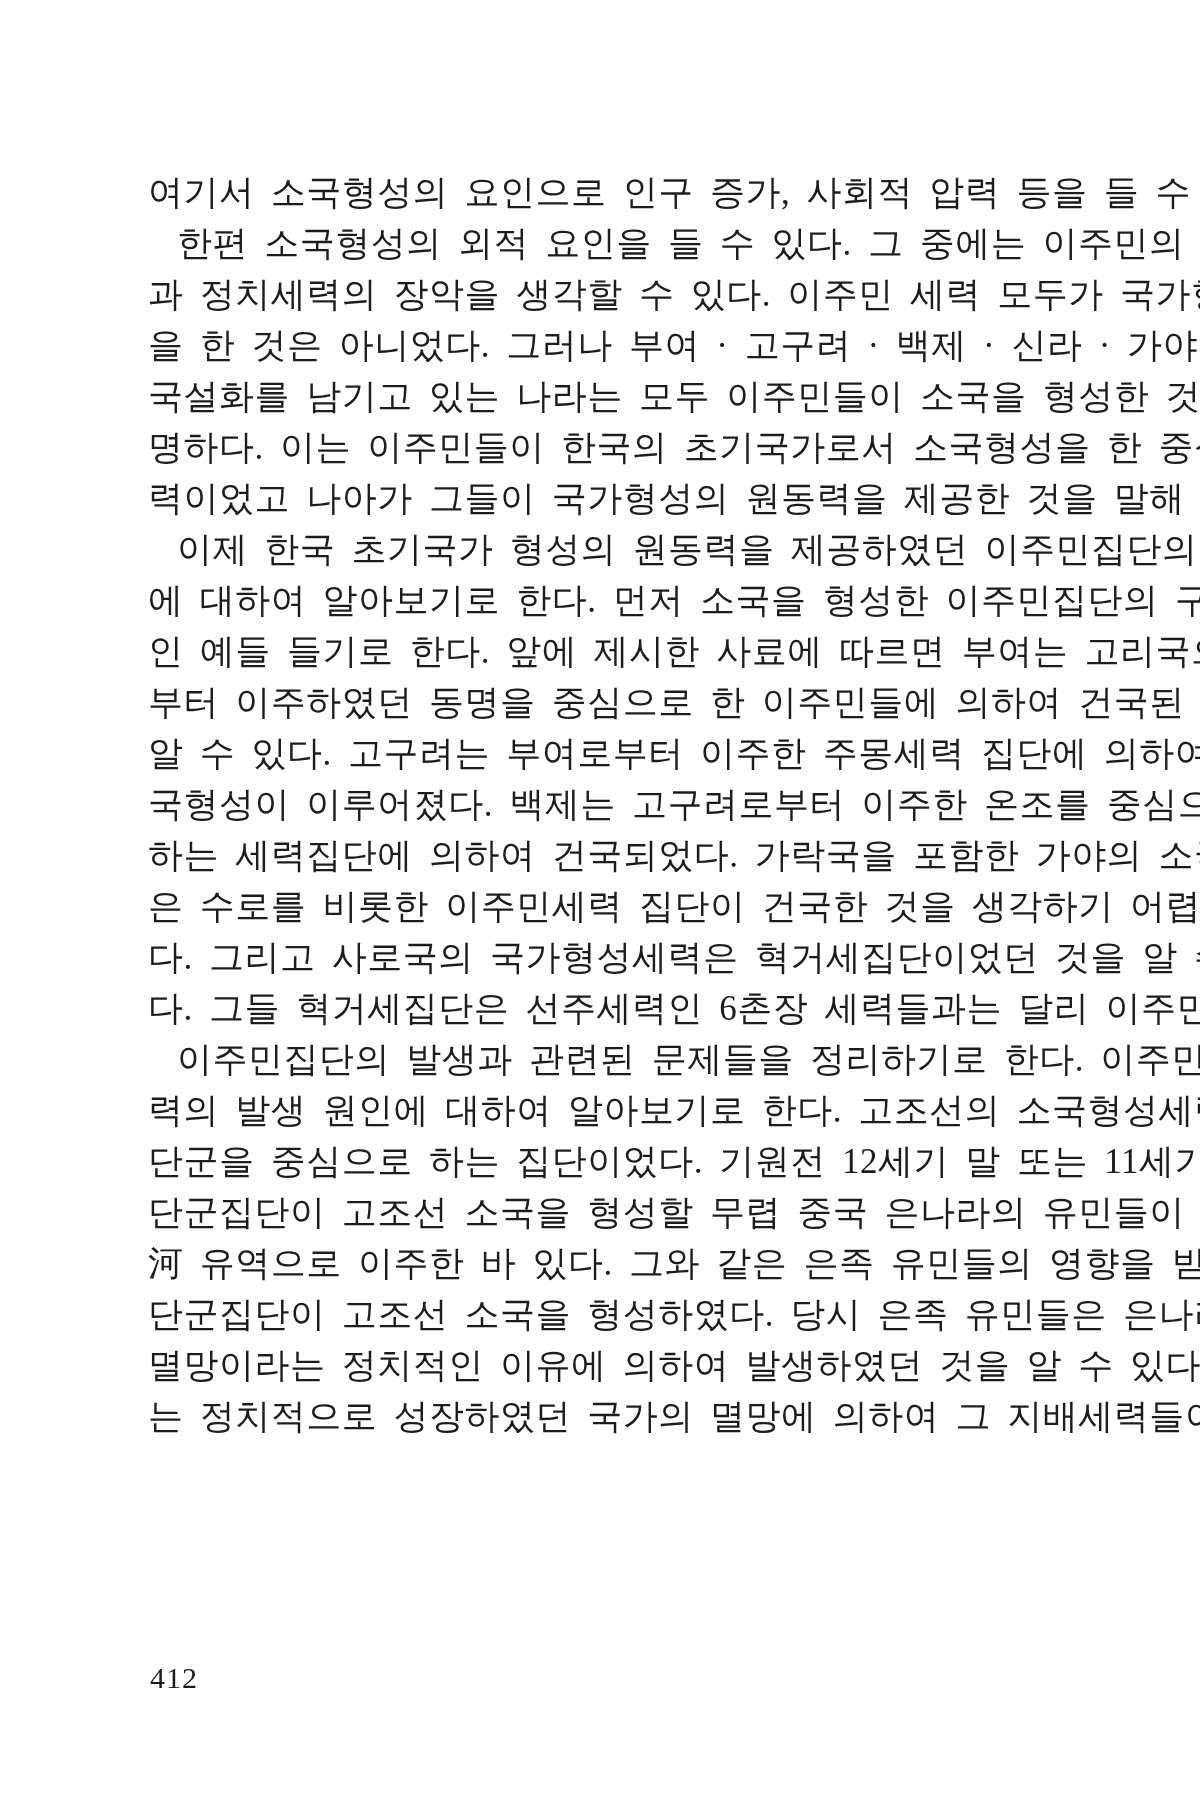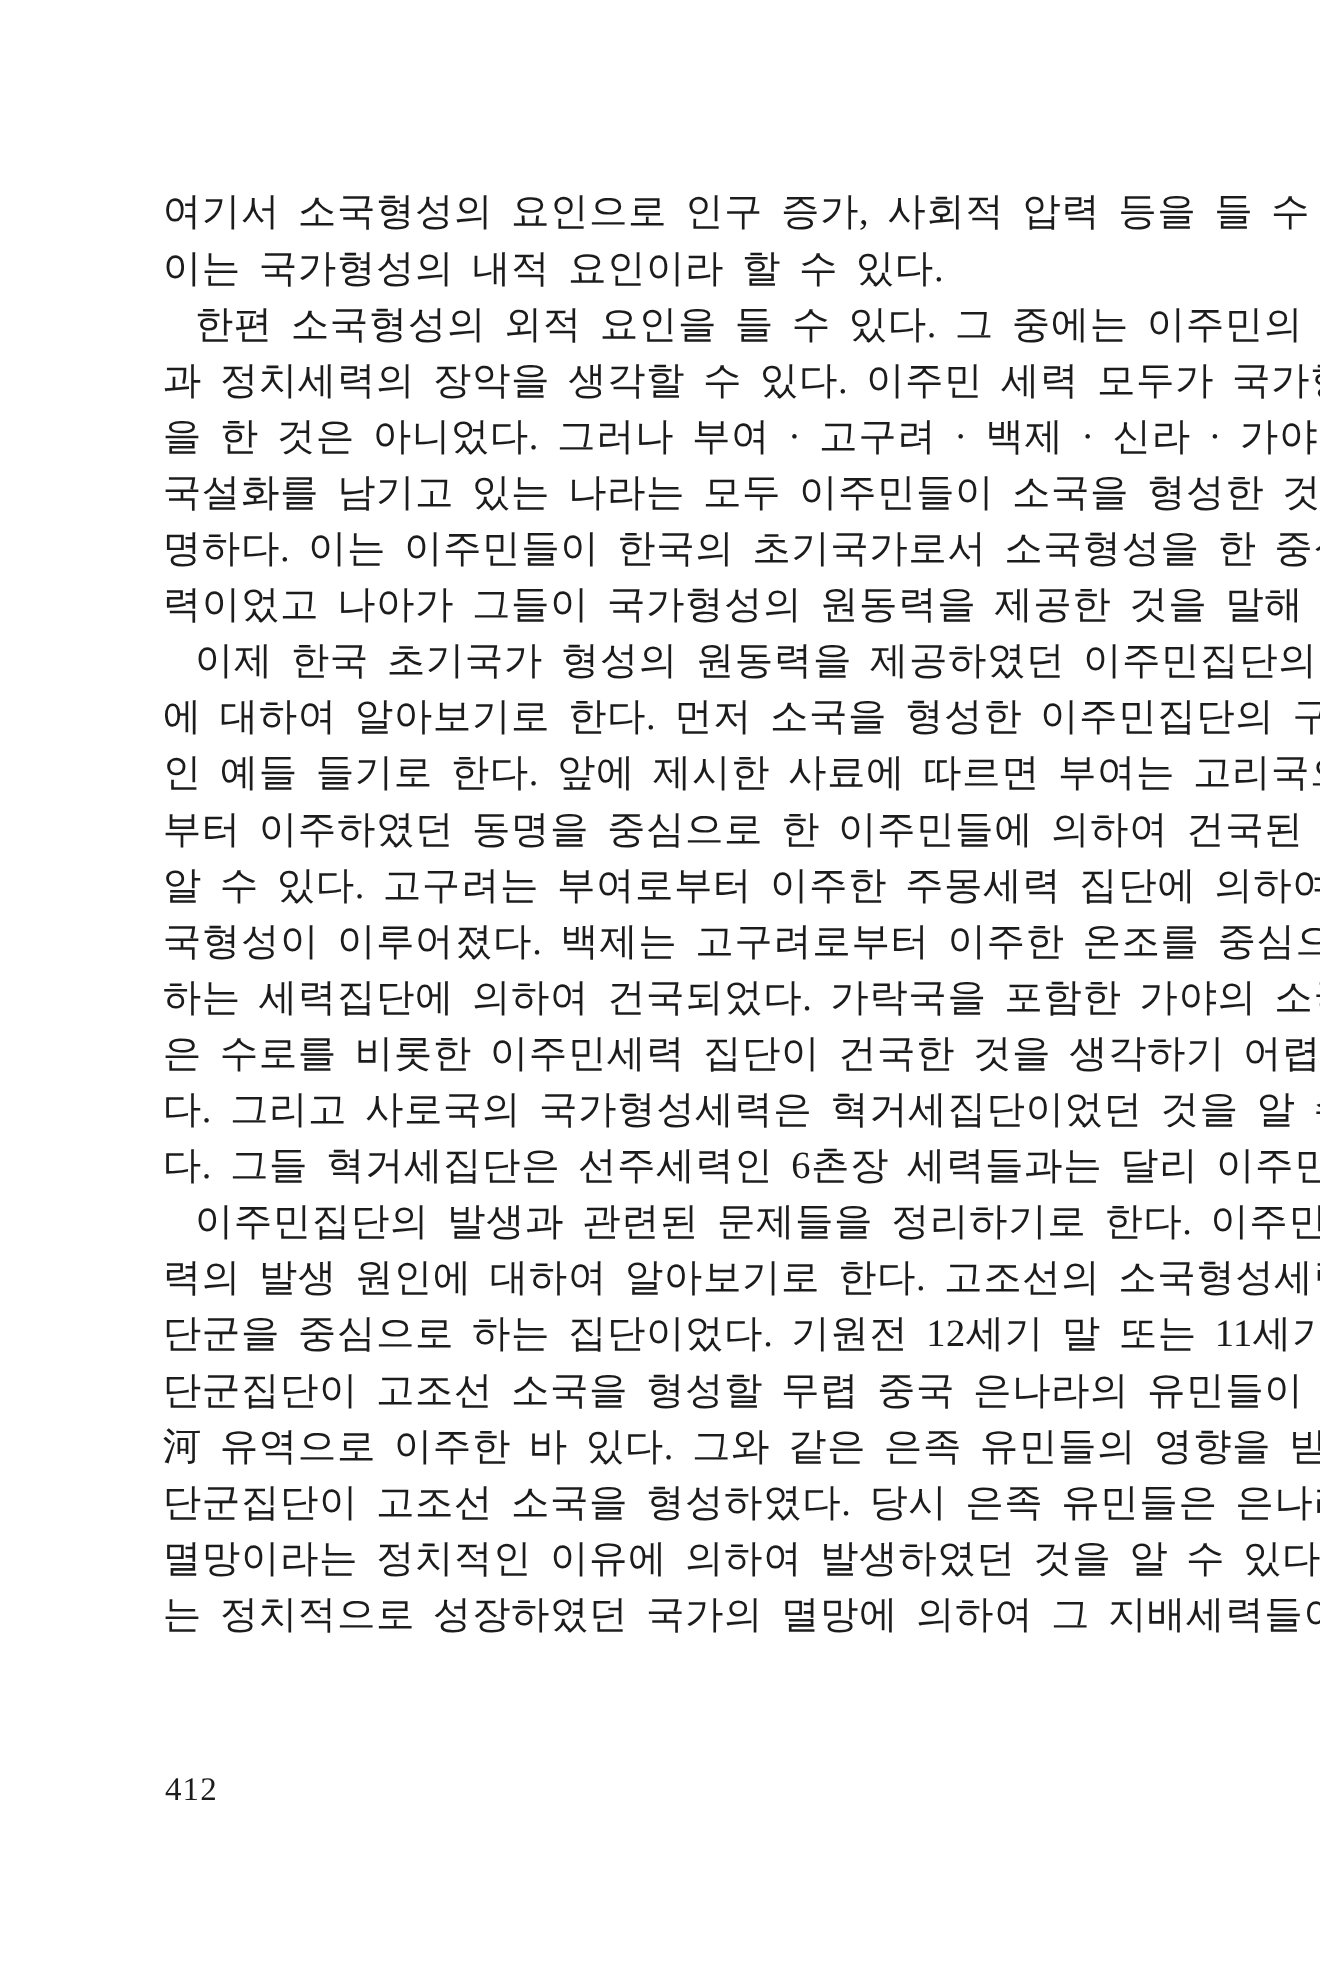--- a/index.html
+++ b/index.html
@@ -37,34 +37,33 @@
     text-align: left;
     text-align-last: left;
     white-space: nowrap;
   }
   .line.indent {
     padding-left: 29px;
   }
   .page-number {
     position: absolute;
     left: 150px;
-    top: 1607px;
+    top: 1658px;
     font-size: 30px;
     line-height: 40px;
     color: #1c1c1c;
     letter-spacing: 1px;
   }
 </style>
 </head>
 <body>
 
 <div class="page">
   <div class="text-block">
     <div class="line">여기서 소국형성의 요인으로 인구 증가, 사회적 압력 등을 들 수 있다.</div>
-    <div class="line short">이는 국가형성의 내적 요인이라 할 수 있다.</div>
     <div class="line indent">한편 소국형성의 외적 요인을 들 수 있다. 그 중에는 이주민의 정착</div>
     <div class="line">과 정치세력의 장악을 생각할 수 있다. 이주민 세력 모두가 국가형성</div>
     <div class="line">을 한 것은 아니었다. 그러나 부여 · 고구려 · 백제 · 신라 · 가야 등 건</div>
     <div class="line">국설화를 남기고 있는 나라는 모두 이주민들이 소국을 형성한 것이 분</div>
     <div class="line">명하다. 이는 이주민들이 한국의 초기국가로서 소국형성을 한 중심세</div>
     <div class="line">력이었고 나아가 그들이 국가형성의 원동력을 제공한 것을 말해 준다.</div>
     <div class="line indent">이제 한국 초기국가 형성의 원동력을 제공하였던 이주민집단의 실체</div>
     <div class="line">에 대하여 알아보기로 한다. 먼저 소국을 형성한 이주민집단의 구체적</div>
     <div class="line">인 예들 들기로 한다. 앞에 제시한 사료에 따르면 부여는 고리국으로</div>
     <div class="line">부터 이주하였던 동명을 중심으로 한 이주민들에 의하여 건국된 것을</div>

